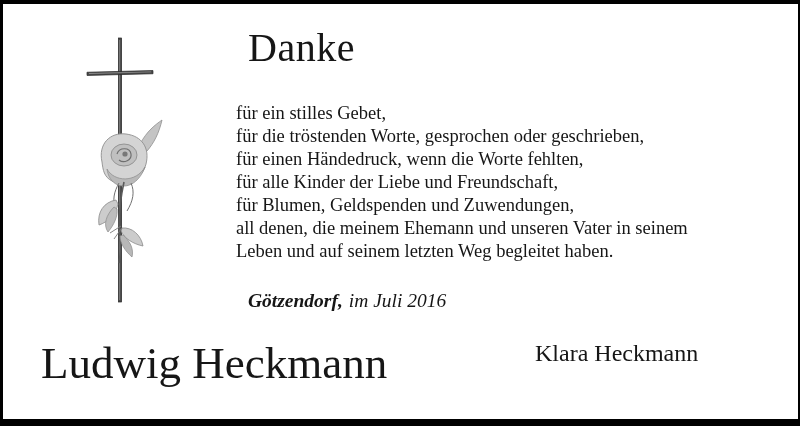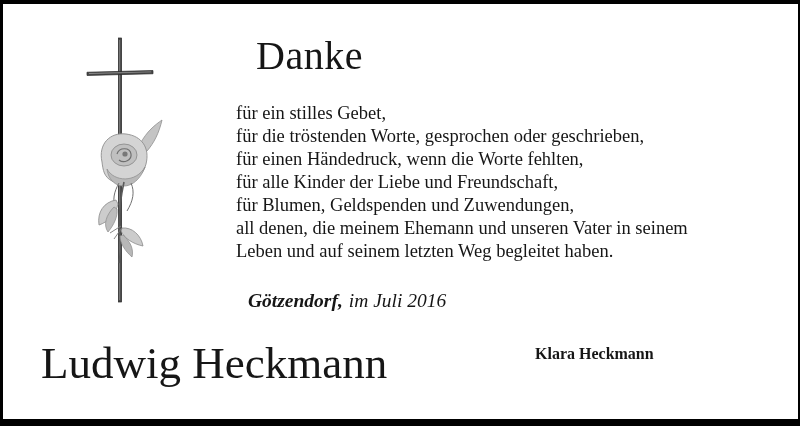--- a/index.html
+++ b/index.html
@@ -25,21 +25,21 @@
     position: absolute;
     left: 55px;
     top: 26px;
     width: 120px;
     height: 278px;
   }
   .title {
     position: absolute;
     left: 245px;
     top: 22px;
-    margin: 8px;
+    margin: 0;
     font-size: 40px;
     font-weight: 400;
     line-height: 1.1;
     letter-spacing: 0.5px;
   }
   .body-text {
     position: absolute;
     left: 233px;
     top: 98px;
     font-size: 18.5px;
@@ -65,23 +65,23 @@
     left: 38px;
     top: 337px;
     font-size: 45px;
     line-height: 1;
     white-space: nowrap;
   }
   .mourners {
     position: absolute;
     left: 532px;
     top: 338px;
-    font-size: 16px;
+    font-size: 24px;
     line-height: 23px;
-    font-weight: 700;
+    font-weight: 400;
     white-space: nowrap;
   }
 </style>
 </head>
 <body>
 
 <div class="page">
 
   <div class="artwork">
     <svg width="120" height="278" viewBox="0 0 120 278" xmlns="http://www.w3.org/2000/svg">

